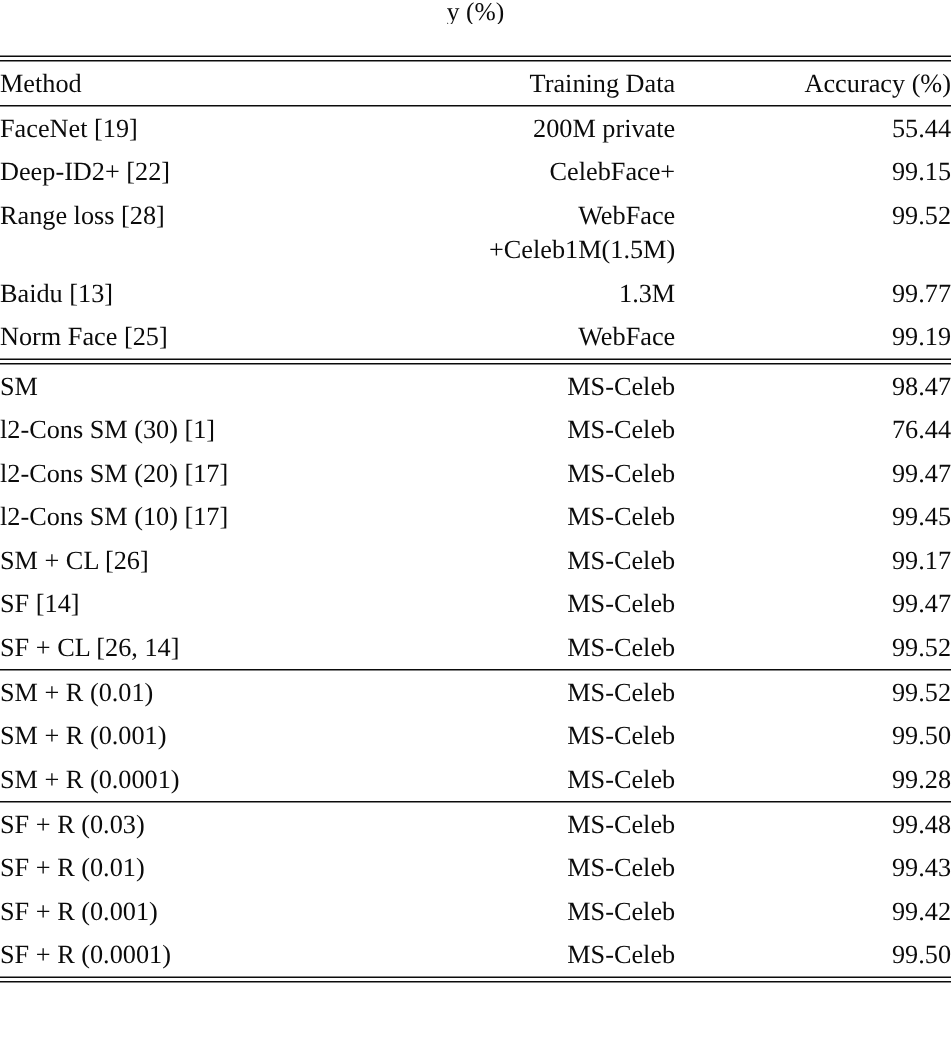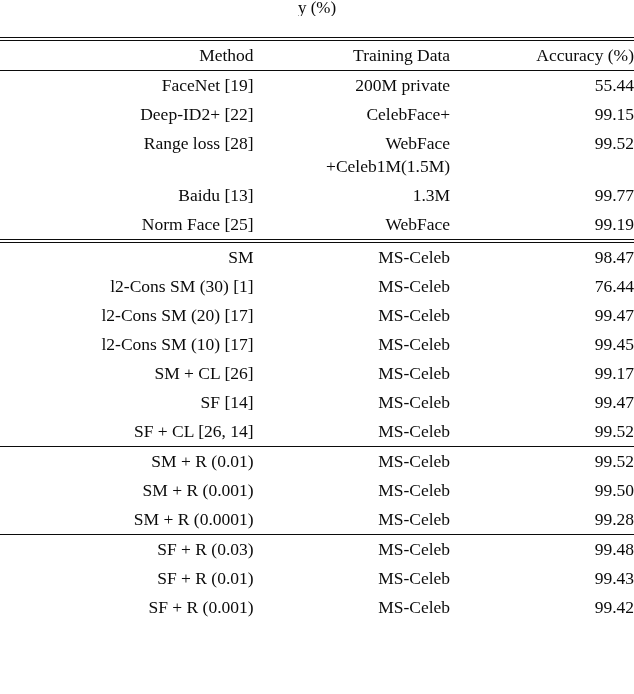--- a/index.html
+++ b/index.html
@@ -29,21 +29,21 @@
   }
   th, td {
     font-weight: normal;
     font-size: 17.5px;
     line-height: 23px;
     padding: 3px 0;
     vertical-align: top;
     white-space: nowrap;
     overflow: hidden;
   }
-  .col-method { width: 40%; text-align: right; padding-left: 20px; }
+  .col-method { width: 40%; text-align: left; }
   .col-data   { width: 31%; text-align: right; }
   .col-acc    { width: 29%; text-align: right; }
   thead tr th {
     border-top: 4.5px double #0b0b0b;
     border-bottom: 1.5px solid #0b0b0b;
   }
   tr.sec-end td        { border-bottom: 1.5px solid #0b0b0b; }
   tr.sec-end-double td { border-bottom: 4.5px double #0b0b0b; margin-top: 40px; }
 </style>
 </head>
@@ -152,16 +152,21 @@
       <tr>
         <td class="col-method">SF + R (0.01)</td>
         <td class="col-data">MS-Celeb</td>
         <td class="col-acc">99.43</td>
       </tr>
       <tr>
         <td class="col-method">SF + R (0.001)</td>
         <td class="col-data">MS-Celeb</td>
         <td class="col-acc">99.42</td>
       </tr>
+      <tr class="sec-end-double">
+        <td class="col-method">SF + R (0.0001)</td>
+        <td class="col-data">MS-Celeb</td>
+        <td class="col-acc">99.50</td>
+      </tr>
 
     </tbody>
   </table>
 </div>
 
 </body></html>

